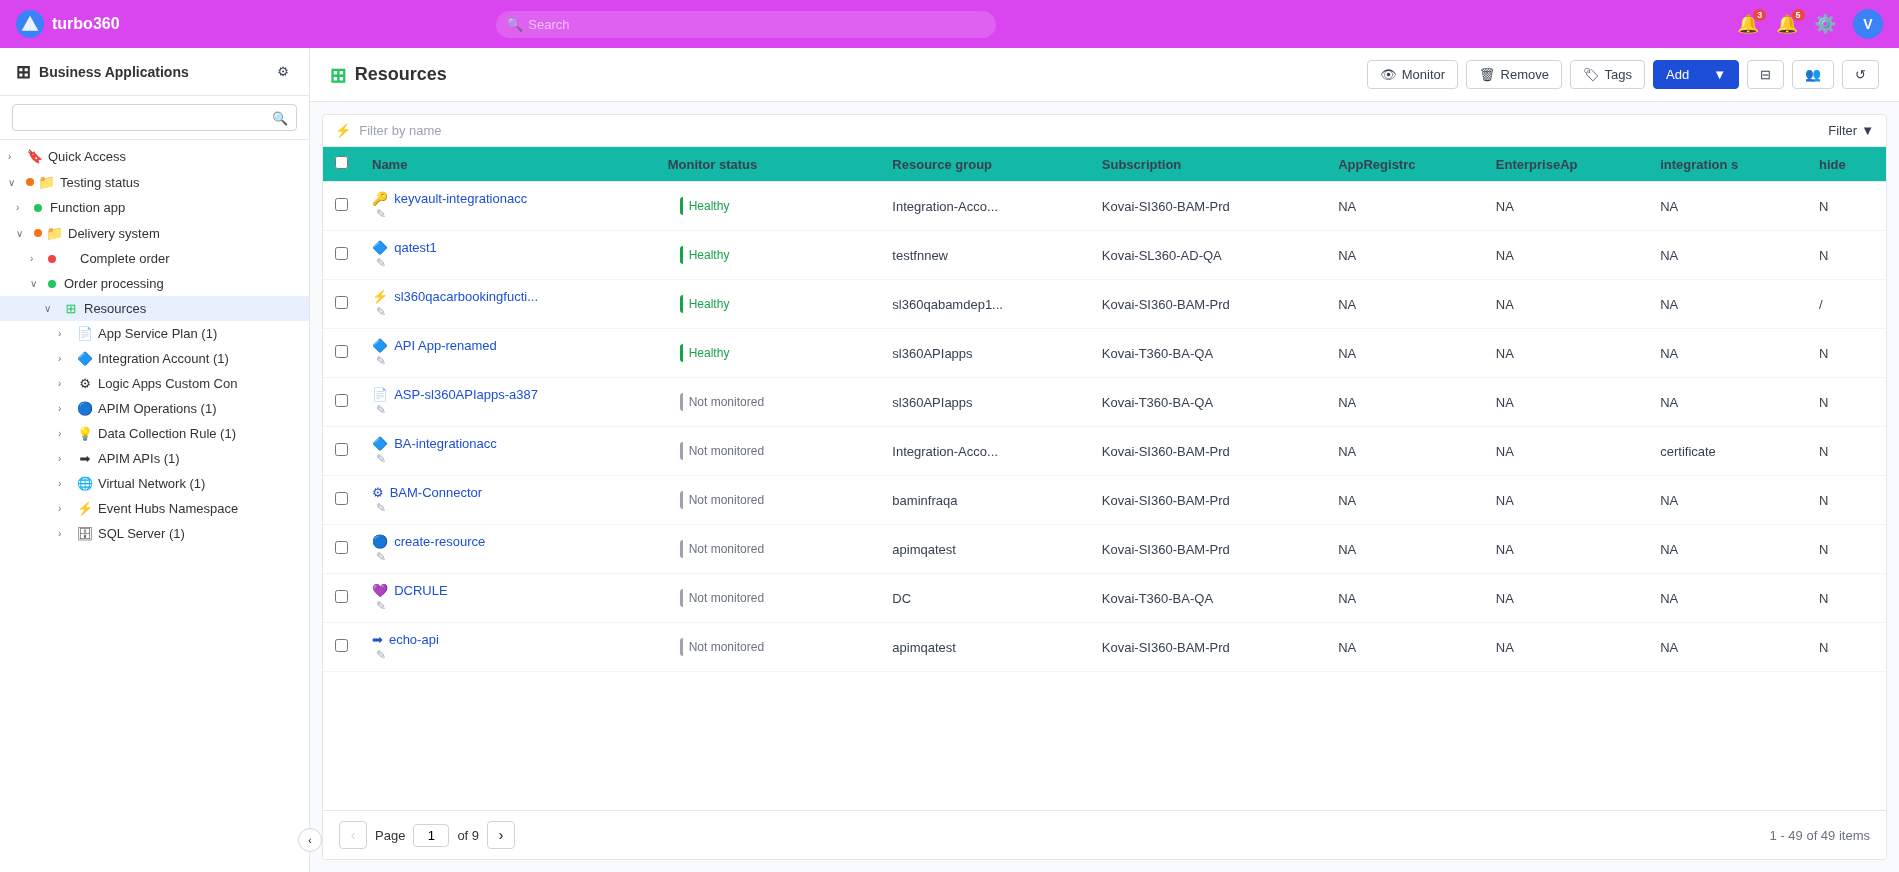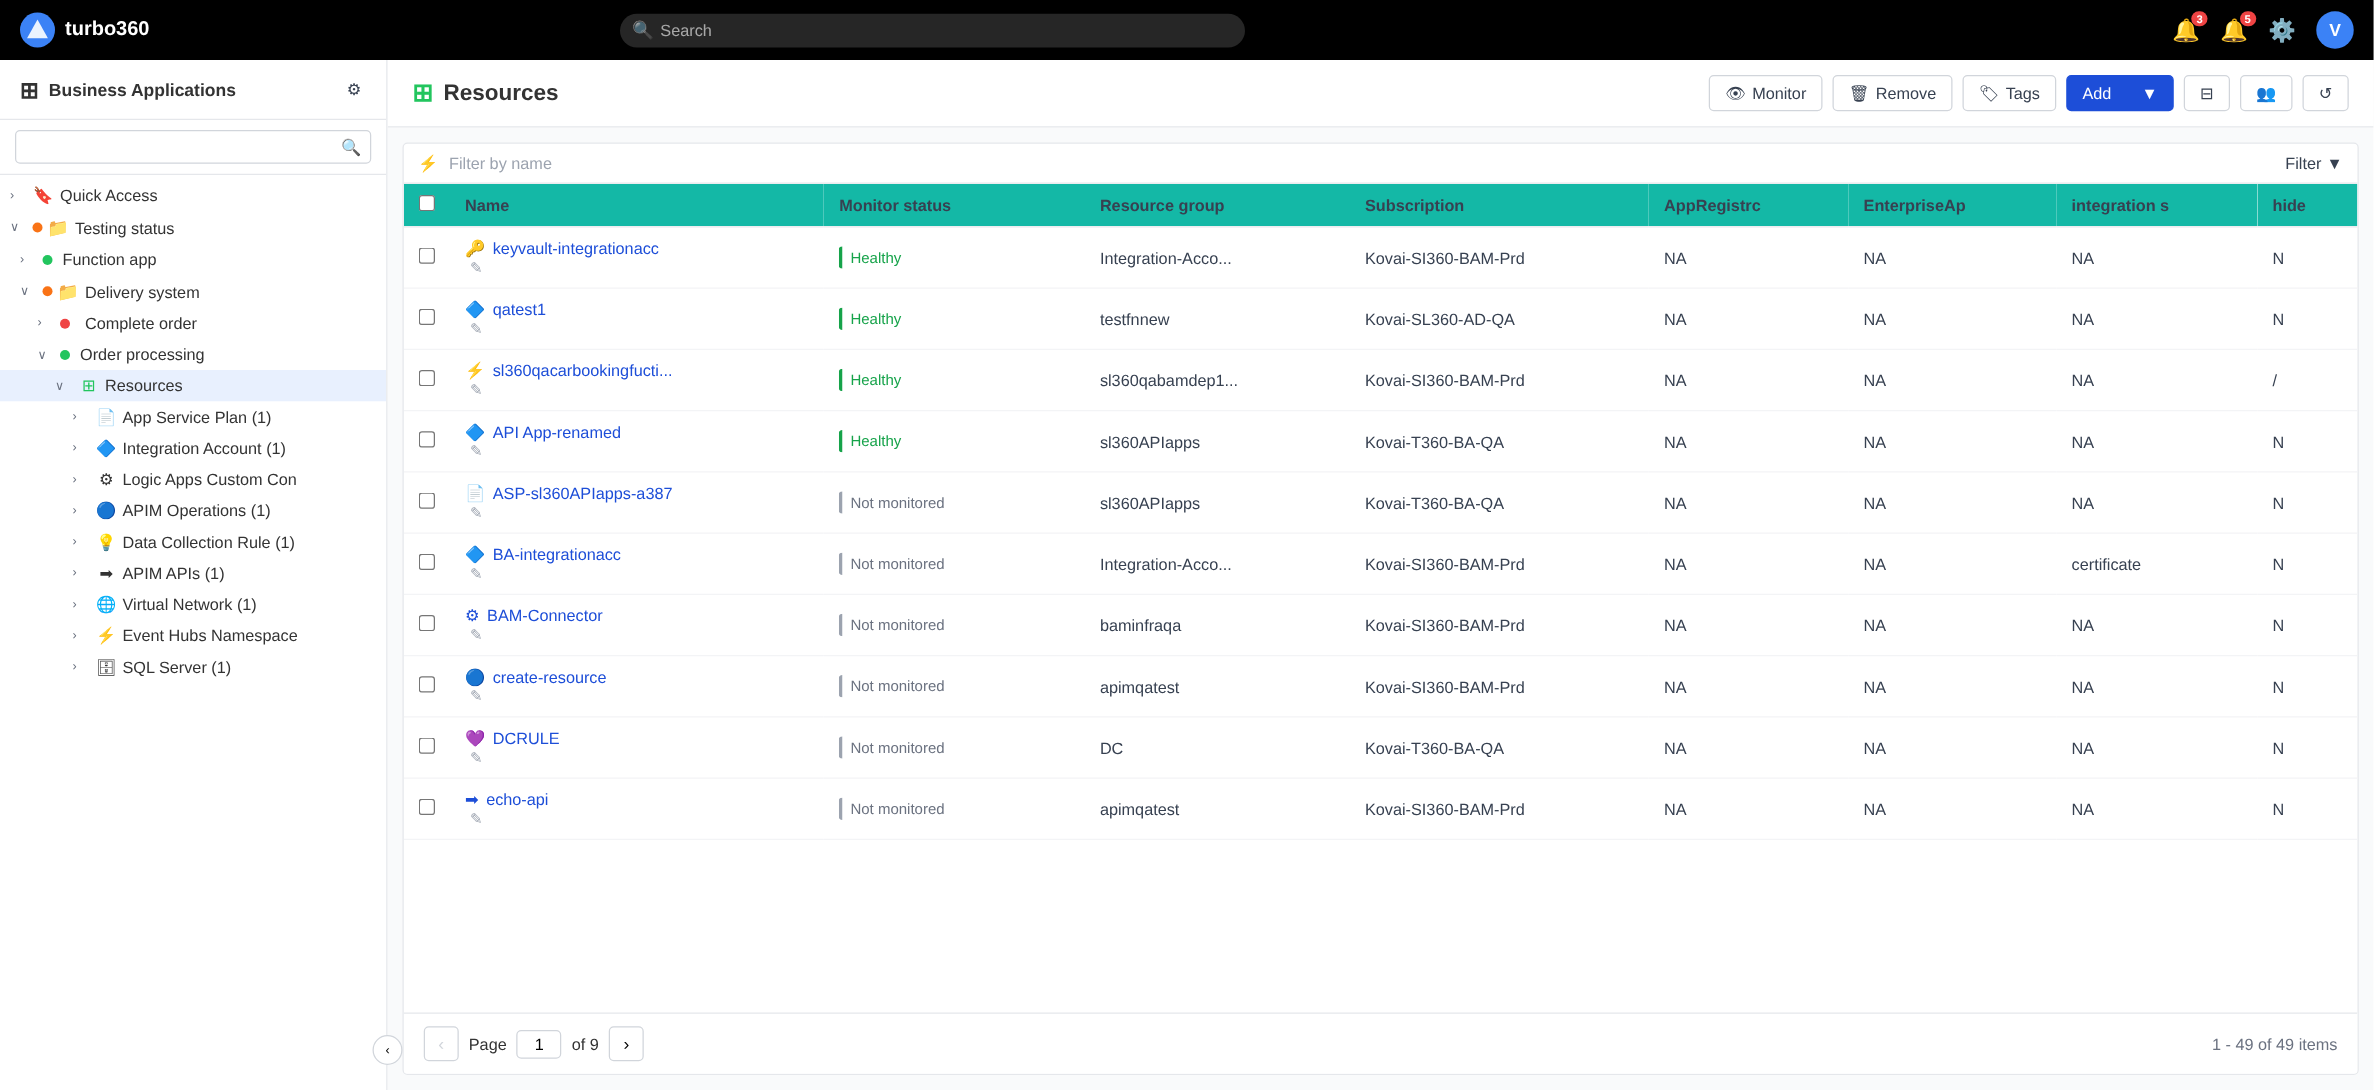--- a/index.html
+++ b/index.html
@@ -1,20 +1,20 @@
 <!DOCTYPE html>
 <html><head>
   <meta charset="utf-8">
   <style>
     * { box-sizing: border-box; margin: 0; padding: 0; }
     body { font-family: -apple-system, BlinkMacSystemFont, 'Segoe UI', sans-serif; font-size: 13px; color: #333; display: flex; flex-direction: column; height: 100vh; overflow: hidden; }
 
     
     .topnav {
-      background: #000000;
+      background: #d946ef;
       height: 48px;
       display: flex;
       align-items: center;
       padding: 0 16px;
       gap: 12px;
       flex-shrink: 0;
     }
     .topnav-logo {
       display: flex;
       align-items: center;
@@ -281,20 +281,21 @@
       text-decoration: none;
       cursor: pointer;
       display: flex; align-items: center; gap: 6px;
     }
     
     .status-badge {
       display: inline-flex; align-items: center; gap: 4px;
       padding: 2px 24px;
       border-radius: 3px;
       font-size: 12px;
+      margin-left: 12px;
     }
     .status-healthy {
       color: #16a34a;
       border-left: 3px solid #16a34a;
       padding-left: 6px;
     }
     .status-not-monitored {
       color: #6b7280;
       border-left: 3px solid #9ca3af;
       padding-left: 6px;
@@ -413,21 +414,21 @@
         <div class="tree-item indent-1">
           <span class="tree-arrow">∨</span>
           <span class="dot dot-orange"></span>
           <span class="tree-icon" style="font-size:14px;">📁</span>
           <span class="tree-label">Delivery system</span>
         </div>
 
         <div class="tree-item indent-2">
           <span class="tree-arrow">›</span>
           <span class="dot dot-red"></span>
-          <span class="tree-label" style="margin-left:8px;">Complete order</span>
+          <span class="tree-label" style="margin-left:20px;">Complete order</span>
         </div>
 
         <div class="tree-item indent-2">
           <span class="tree-arrow">∨</span>
           <span class="dot dot-green"></span>
           <span class="tree-label" style="margin-left:4px;">Order processing</span>
         </div>
 
         <div class="tree-item indent-3 active">
           <span class="tree-arrow">∨</span>

